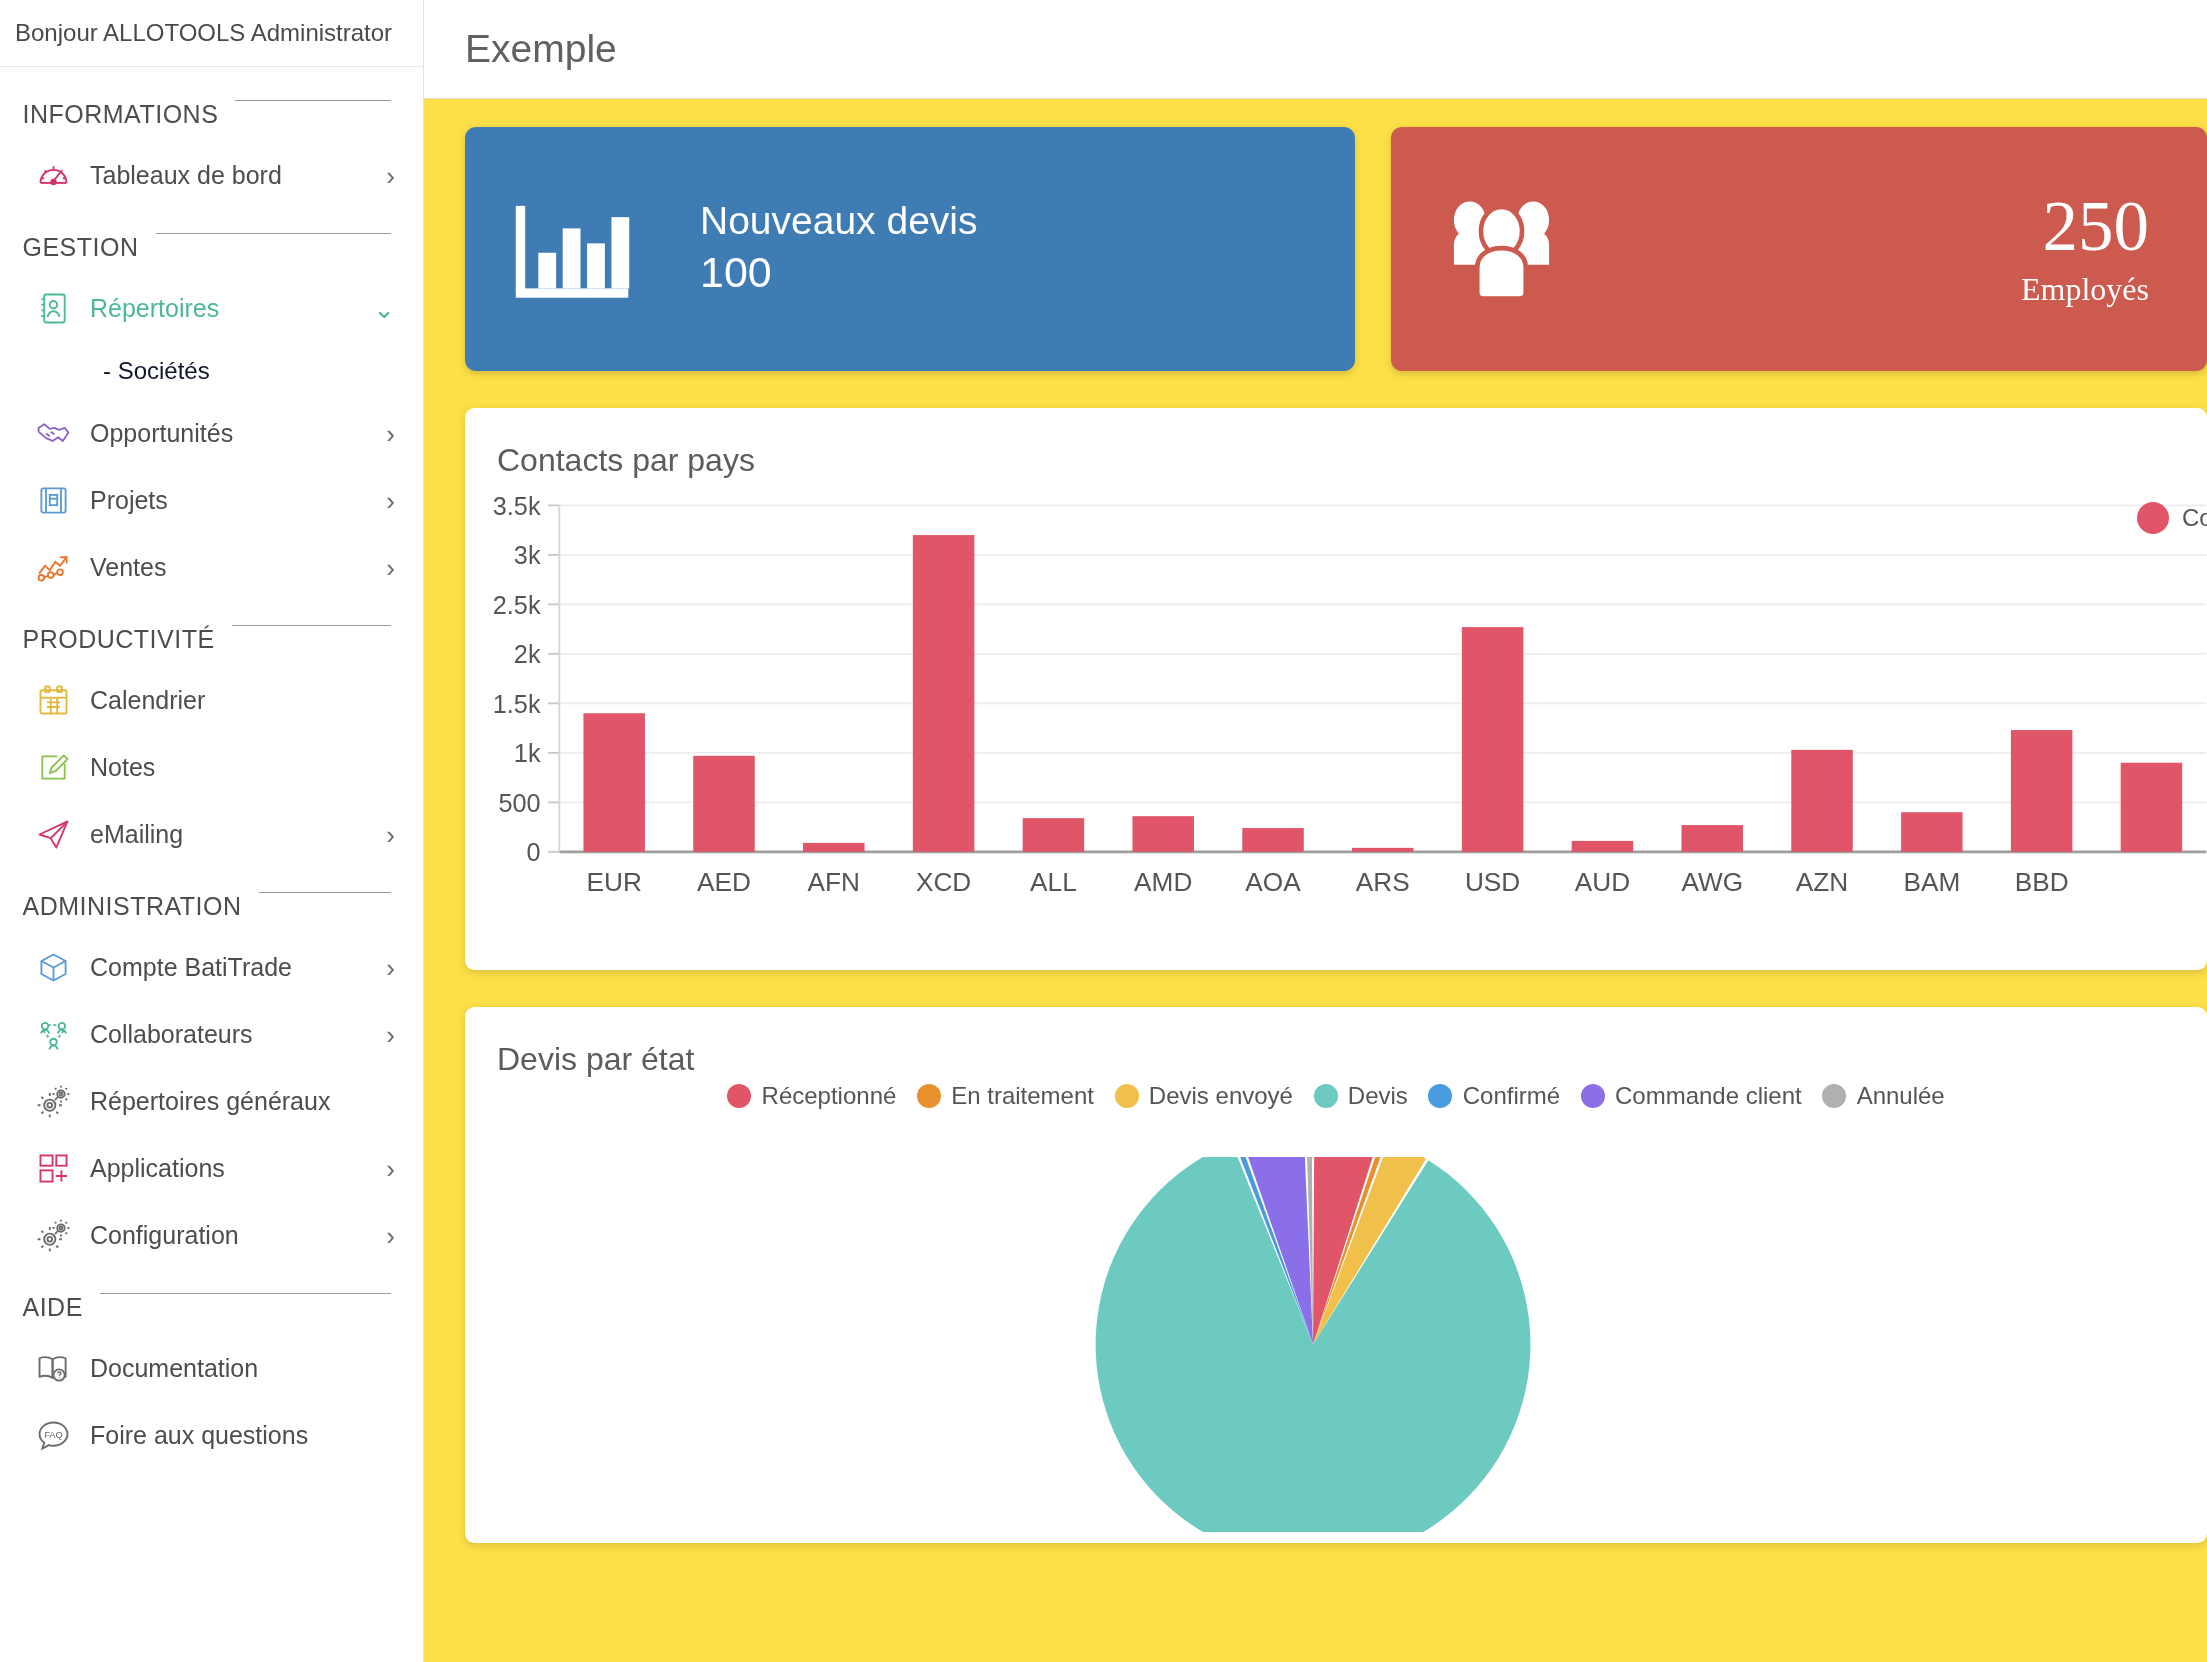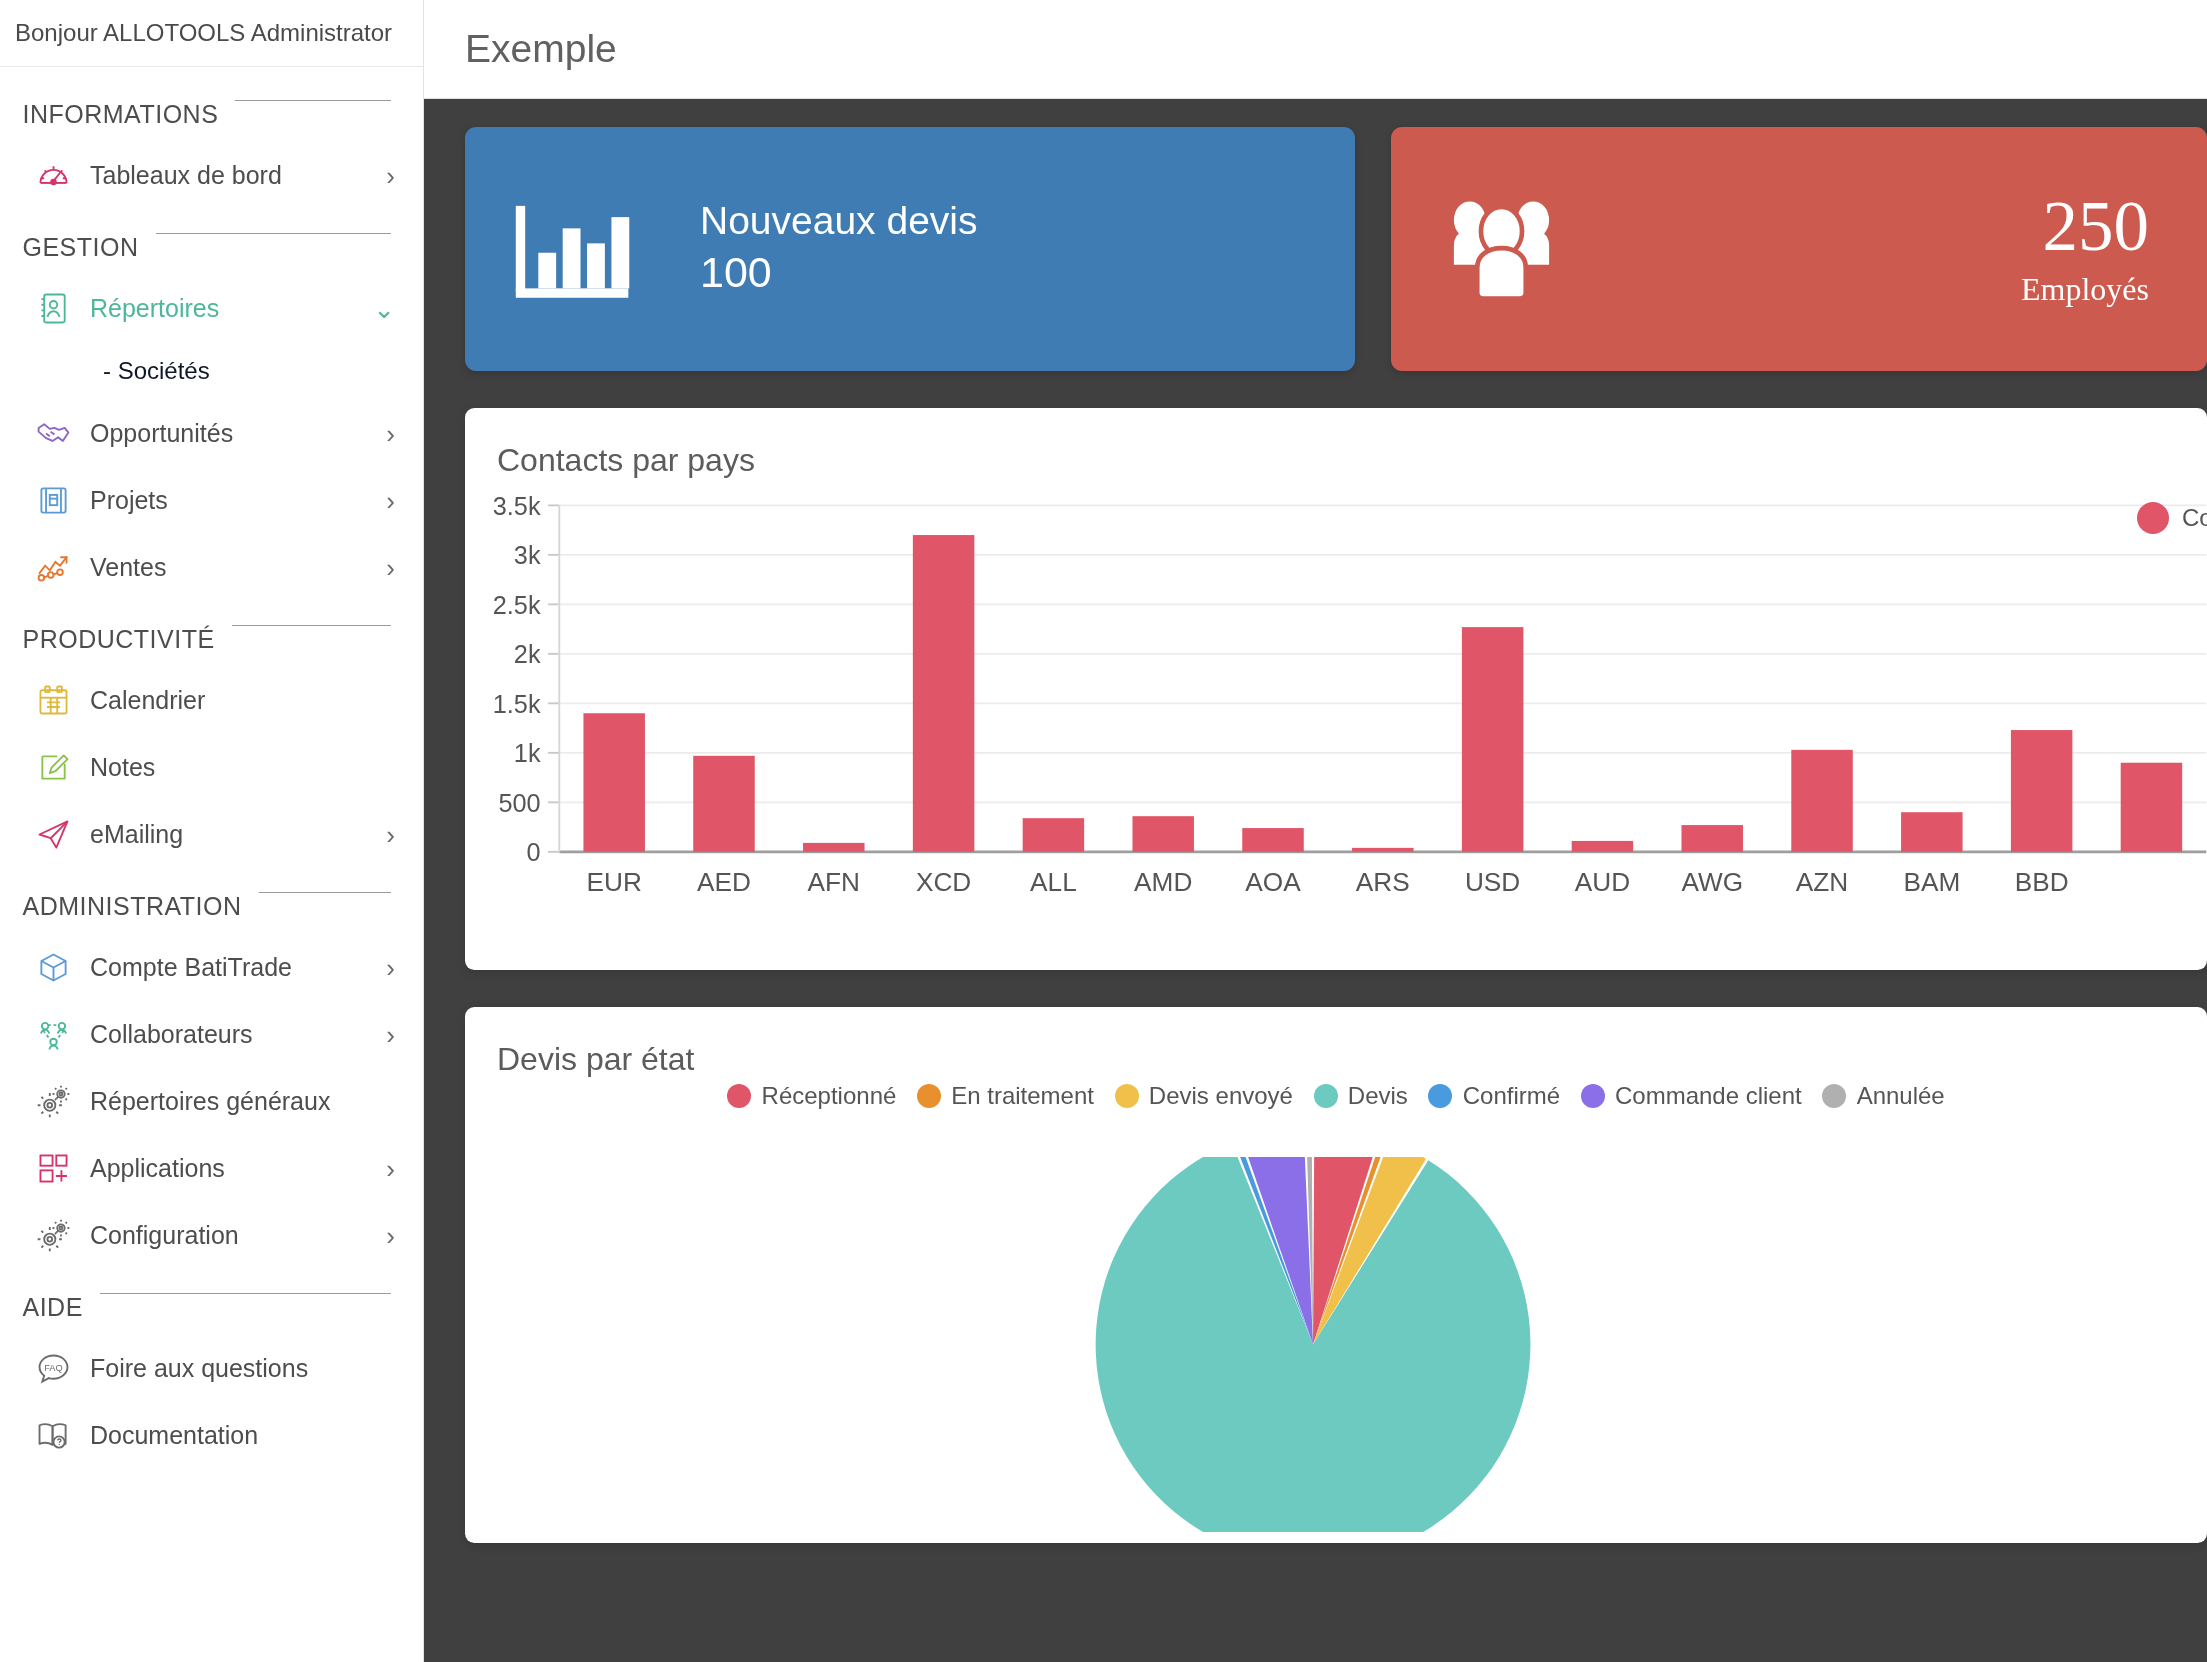--- a/index.html
+++ b/index.html
@@ -54,21 +54,21 @@
     cursor: pointer;
   }
   .sub-item.highlight {
     border: 3.7px solid #e8401a;
     margin: 0 9.4px 0 13px;
     padding-left: 90px;
     height: 58px;
   }
 
   
-  .main { flex: 1; height: 1662px; background: #404040; overflow: hidden; position: relative; }
+  .main { flex: 1; height: 1662px; background: #fde047; overflow: hidden; position: relative; }
   .topbar {
     height: 99px; background: #ffffff;
     display: flex; align-items: center; padding-left: 41px;
     border-bottom: 0.9px solid #e0e0e0;
   }
   .topbar .title { font-size: 39px; color: #616161; }
 
   .content { padding: 28px 0 0 41px; }
 
   .kpi-row { display: flex; gap: 36px; }
@@ -302,39 +302,39 @@
         <span class="lbl">Configuration</span>
         <span class="chev">›</span>
       </div>
 
       <div class="section-head">
         <span class="txt">AIDE</span>
         <span class="rule"></span>
       </div>
       <div class="nav-item">
         <span class="ico">
-          <svg width="41" height="41" viewBox="0 0 44 44" fill="none" stroke="#6b6b6b" stroke-width="2">
-            <path d="M22 8c8.3 0 15 5.6 15 12.5S30.3 33 22 33c-1.8 0-3.5-.2-5-.7L10 36l2-6.2C8.9 27.5 7 24.2 7 20.5 7 13.6 13.7 8 22 8z"></path>
-            <text x="22" y="25" font-size="10" fill="#6b6b6b" stroke="none" text-anchor="middle" font-family="Liberation Sans, sans-serif">FAQ</text>
-          </svg>
-        </span>
-        <span class="lbl">Foire aux questions</span>
-        <span class="chev"></span>
-      </div>
-      <div class="nav-item">
-        <span class="ico">
           <svg width="41" height="41" viewBox="0 0 44 44" fill="none" stroke="#6b6b6b" stroke-width="2" stroke-linejoin="round">
             <path d="M7 11c5-2 9-2 14 1v20c-5-3-9-3-14-1z"></path>
             <path d="M35 11c-5-2-9-2-14 1v20c5-3 9-3 14-1z"></path>
             <circle cx="28" cy="29" r="6" fill="#fff"></circle>
             <path d="M26.3 27.3c.2-1 1-1.6 1.9-1.6 1 0 1.8.7 1.8 1.6 0 1.3-1.8 1.3-1.8 2.6" stroke-width="1.5"></path>
             <circle cx="28.2" cy="31.6" r=".7" fill="#6b6b6b" stroke="none"></circle>
           </svg>
         </span>
         <span class="lbl">Documentation</span>
+        <span class="chev"></span>
+      </div>
+      <div class="nav-item">
+        <span class="ico">
+          <svg width="41" height="41" viewBox="0 0 44 44" fill="none" stroke="#6b6b6b" stroke-width="2">
+            <path d="M22 8c8.3 0 15 5.6 15 12.5S30.3 33 22 33c-1.8 0-3.5-.2-5-.7L10 36l2-6.2C8.9 27.5 7 24.2 7 20.5 7 13.6 13.7 8 22 8z"></path>
+            <text x="22" y="25" font-size="10" fill="#6b6b6b" stroke="none" text-anchor="middle" font-family="Liberation Sans, sans-serif">FAQ</text>
+          </svg>
+        </span>
+        <span class="lbl">Foire aux questions</span>
         <span class="chev"></span>
       </div>
 
     </nav>
   </aside>
 
   <section class="main">
 
     <div class="topbar">
       <span class="title">Exemple</span>

